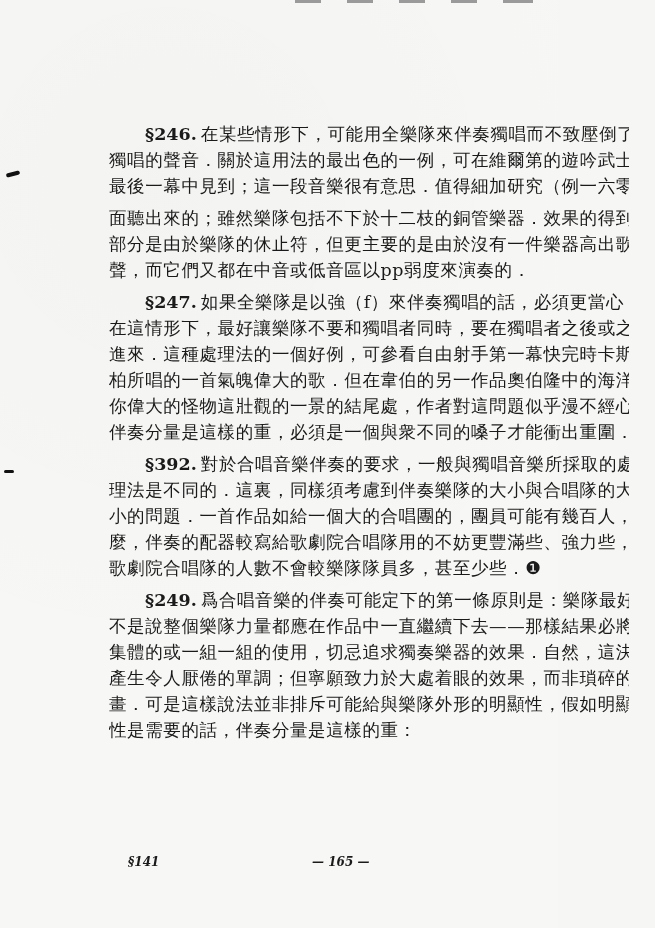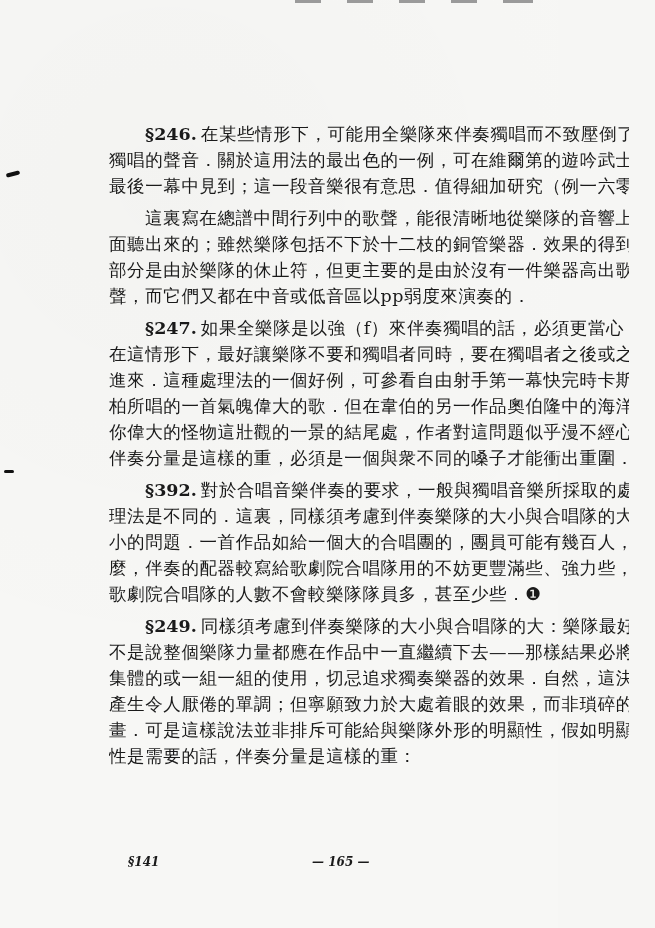--- a/index.html
+++ b/index.html
@@ -63,21 +63,20 @@
 
   <div class="body-text">
 
     <div class="para">
       <div class="line indent"><span class="sec">§246.</span><span>在某些情形下，可能用全樂隊來伴奏獨唱而不致壓倒了</span></div>
       <div class="line">獨唱的聲音．關於這用法的最出色的一例，可在維爾第的遊吟武士的</div>
       <div class="line">最後一幕中見到；這一段音樂很有意思．值得細加研究（例一六零）．</div>
     </div>
 
     <div class="para">
-      <div class="line indent">這裏寫在總譜中間行列中的歌聲，能很清晰地從樂隊的音響上</div>
       <div class="line">面聽出來的；雖然樂隊包括不下於十二枝的銅管樂器．效果的得到、</div>
       <div class="line">部分是由於樂隊的休止符，但更主要的是由於沒有一件樂器高出歌</div>
       <div class="line">聲，而它們又都在中音或低音區以pp弱度來演奏的．</div>
     </div>
 
     <div class="para">
       <div class="line indent"><span class="sec">§247.</span><span>如果全樂隊是以強（f）來伴奏獨唱的話，必須更當心．</span></div>
       <div class="line">在這情形下，最好讓樂隊不要和獨唱者同時，要在獨唱者之後或之間</div>
       <div class="line">進來．這種處理法的一個好例，可參看自由射手第一幕快完時卡斯</div>
       <div class="line">柏所唱的一首氣魄偉大的歌．但在韋伯的另一作品奧伯隆中的海洋，</div>
@@ -87,21 +86,21 @@
 
     <div class="para">
       <div class="line indent"><span class="sec">§392.</span><span>對於合唱音樂伴奏的要求，一般與獨唱音樂所採取的處</span></div>
       <div class="line">理法是不同的．這裏，同樣須考慮到伴奏樂隊的大小與合唱隊的大</div>
       <div class="line">小的問題．一首作品如給一個大的合唱團的，團員可能有幾百人，那</div>
       <div class="line">麼，伴奏的配器較寫給歌劇院合唱隊用的不妨更豐滿些、強力些，因</div>
       <div class="line">歌劇院合唱隊的人數不會較樂隊隊員多，甚至少些．❶</div>
     </div>
 
     <div class="para">
-      <div class="line indent"><span class="sec">§249.</span><span>同樣須考慮到伴奏樂隊的大小與合唱隊的大：樂隊最好</span></div>
+      <div class="line indent"><span class="sec">§249.</span><span>爲合唱音樂的伴奏可能定下的第一條原則是：樂隊最好</span></div>
       <div class="line">不是說整個樂隊力量都應在作品中一直繼續下去——那樣結果必將</div>
       <div class="line">集體的或一組一組的使用，切忌追求獨奏樂器的效果．自然，這決</div>
       <div class="line">產生令人厭倦的單調；但寧願致力於大處着眼的效果，而非瑣碎的描</div>
       <div class="line">畫．可是這樣說法並非排斥可能給與樂隊外形的明顯性，假如明顯</div>
       <div class="line">性是需要的話，伴奏分量是這樣的重：</div>
     </div>
   </div>
 
   <div class="footer-ref">§141</div>
   <div class="footer-page">— 165 —</div>

